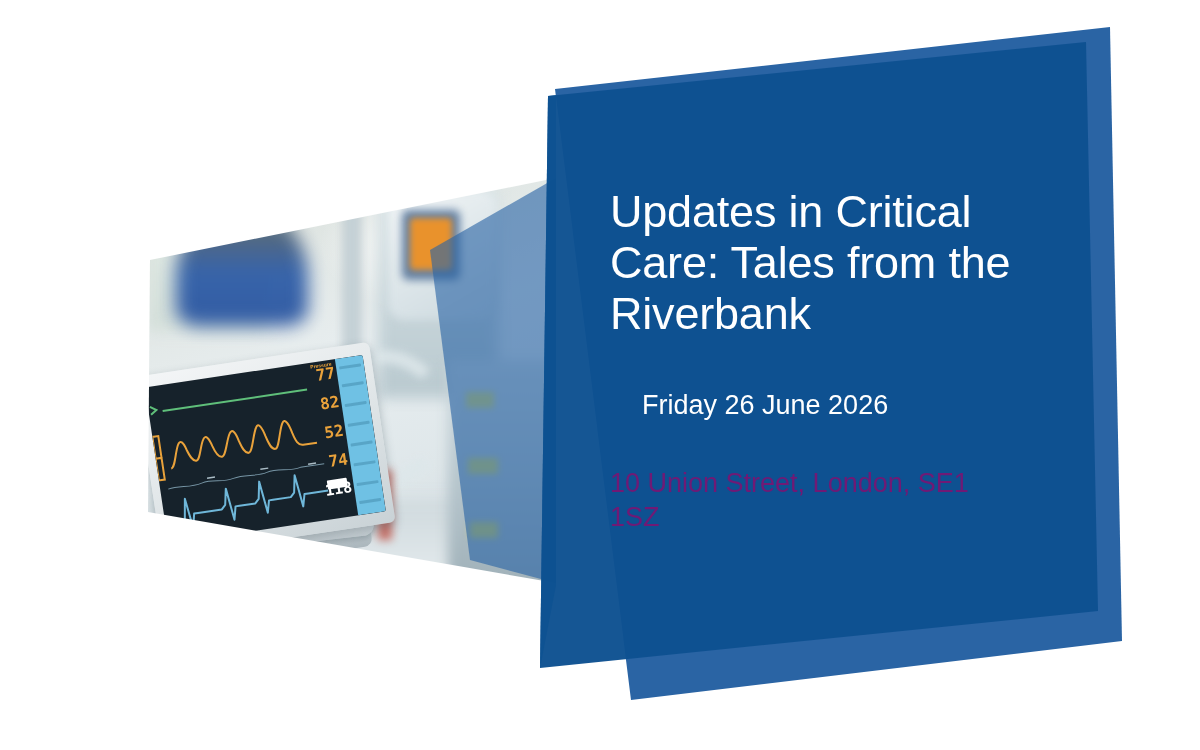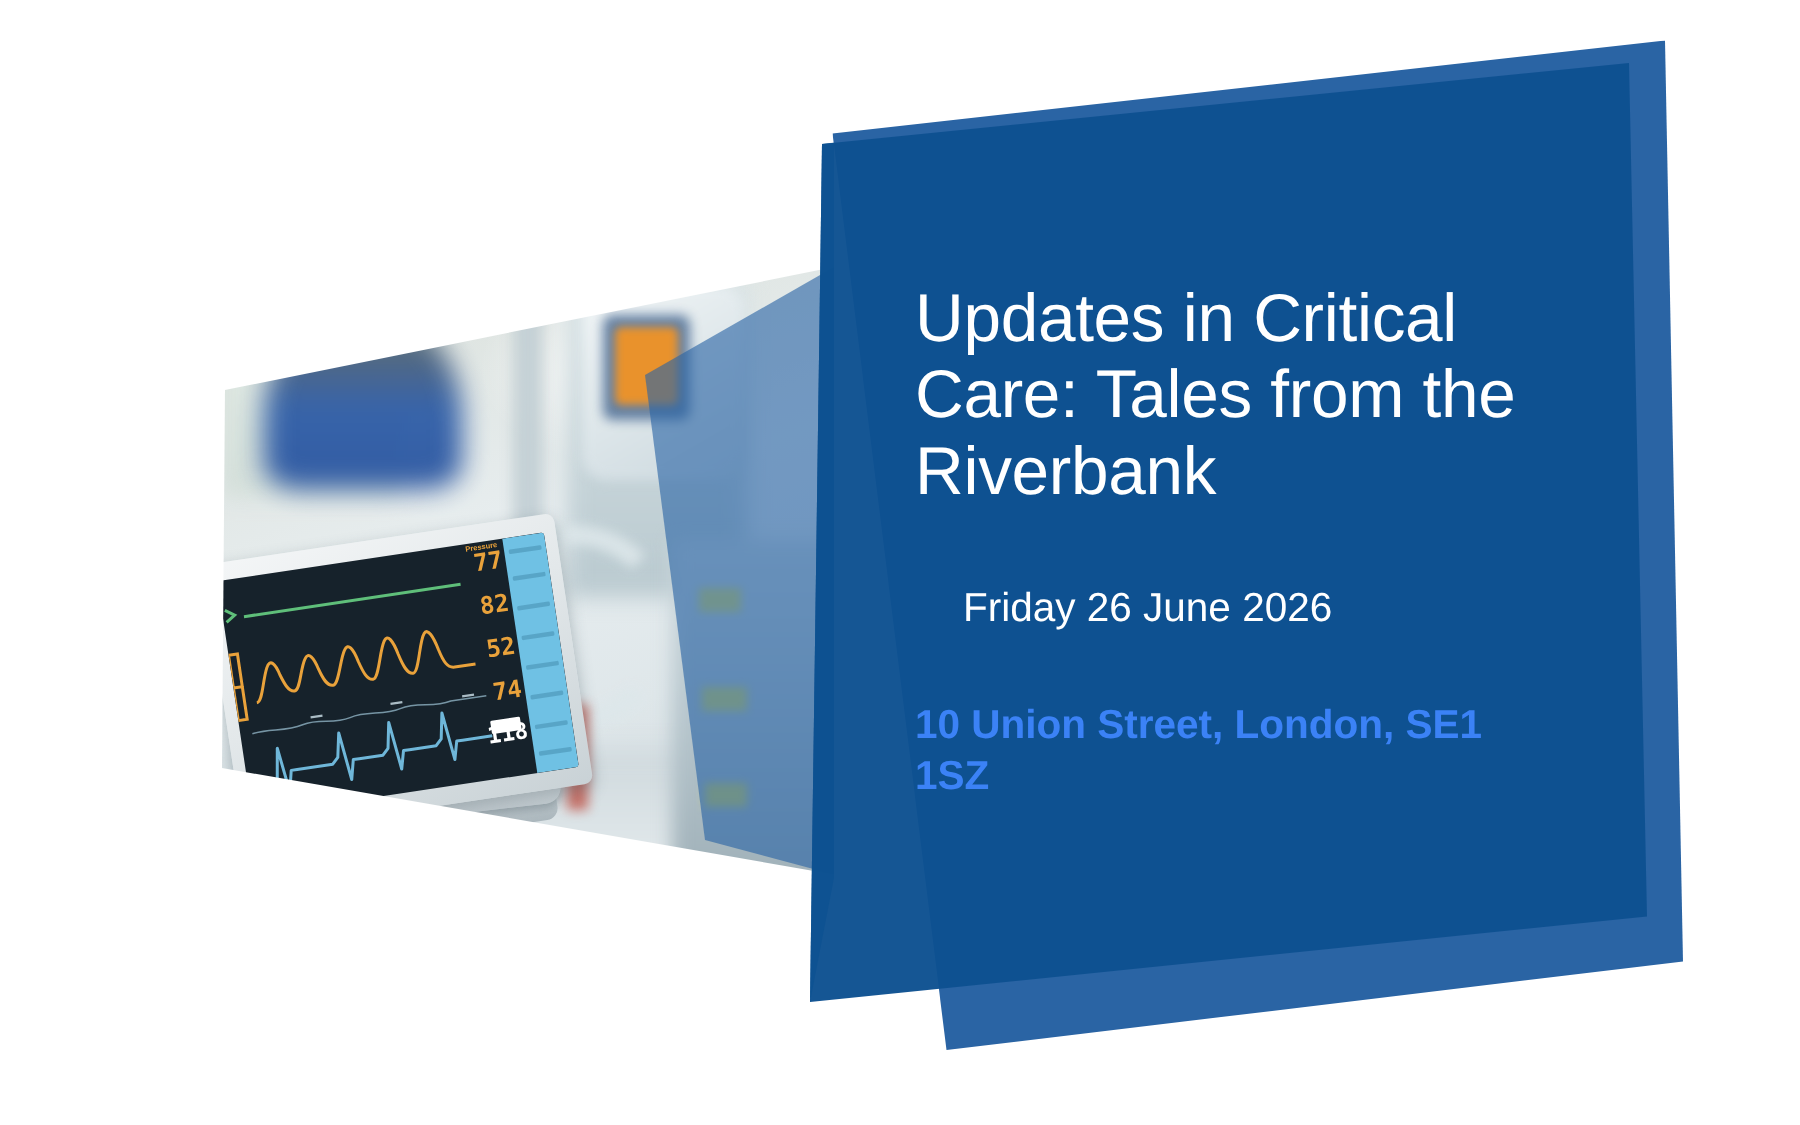--- a/index.html
+++ b/index.html
@@ -151,21 +151,21 @@
     color:#ffffff;font-size:45px;line-height:51px;font-weight:400;
     letter-spacing:-.2px;
     margin-top:20px;
   }
   .date{
     position:absolute;left:0;top:389px;width:440px;
     color:#ffffff;font-size:27px;line-height:32px;font-weight:400;margin-left:32px;
   }
   .address{
     position:absolute;left:0;top:466px;width:400px;
-    color:#3b82f6;font-size:27px;line-height:34px;font-weight:700;
+    color:#701a75;font-size:27px;line-height:34px;font-weight:400;
   }
 </style>
 </head>
 <body>
 
 <div id="stage">
 
   <div class="photo-wedge">
     <div class="photo-inner">
 

